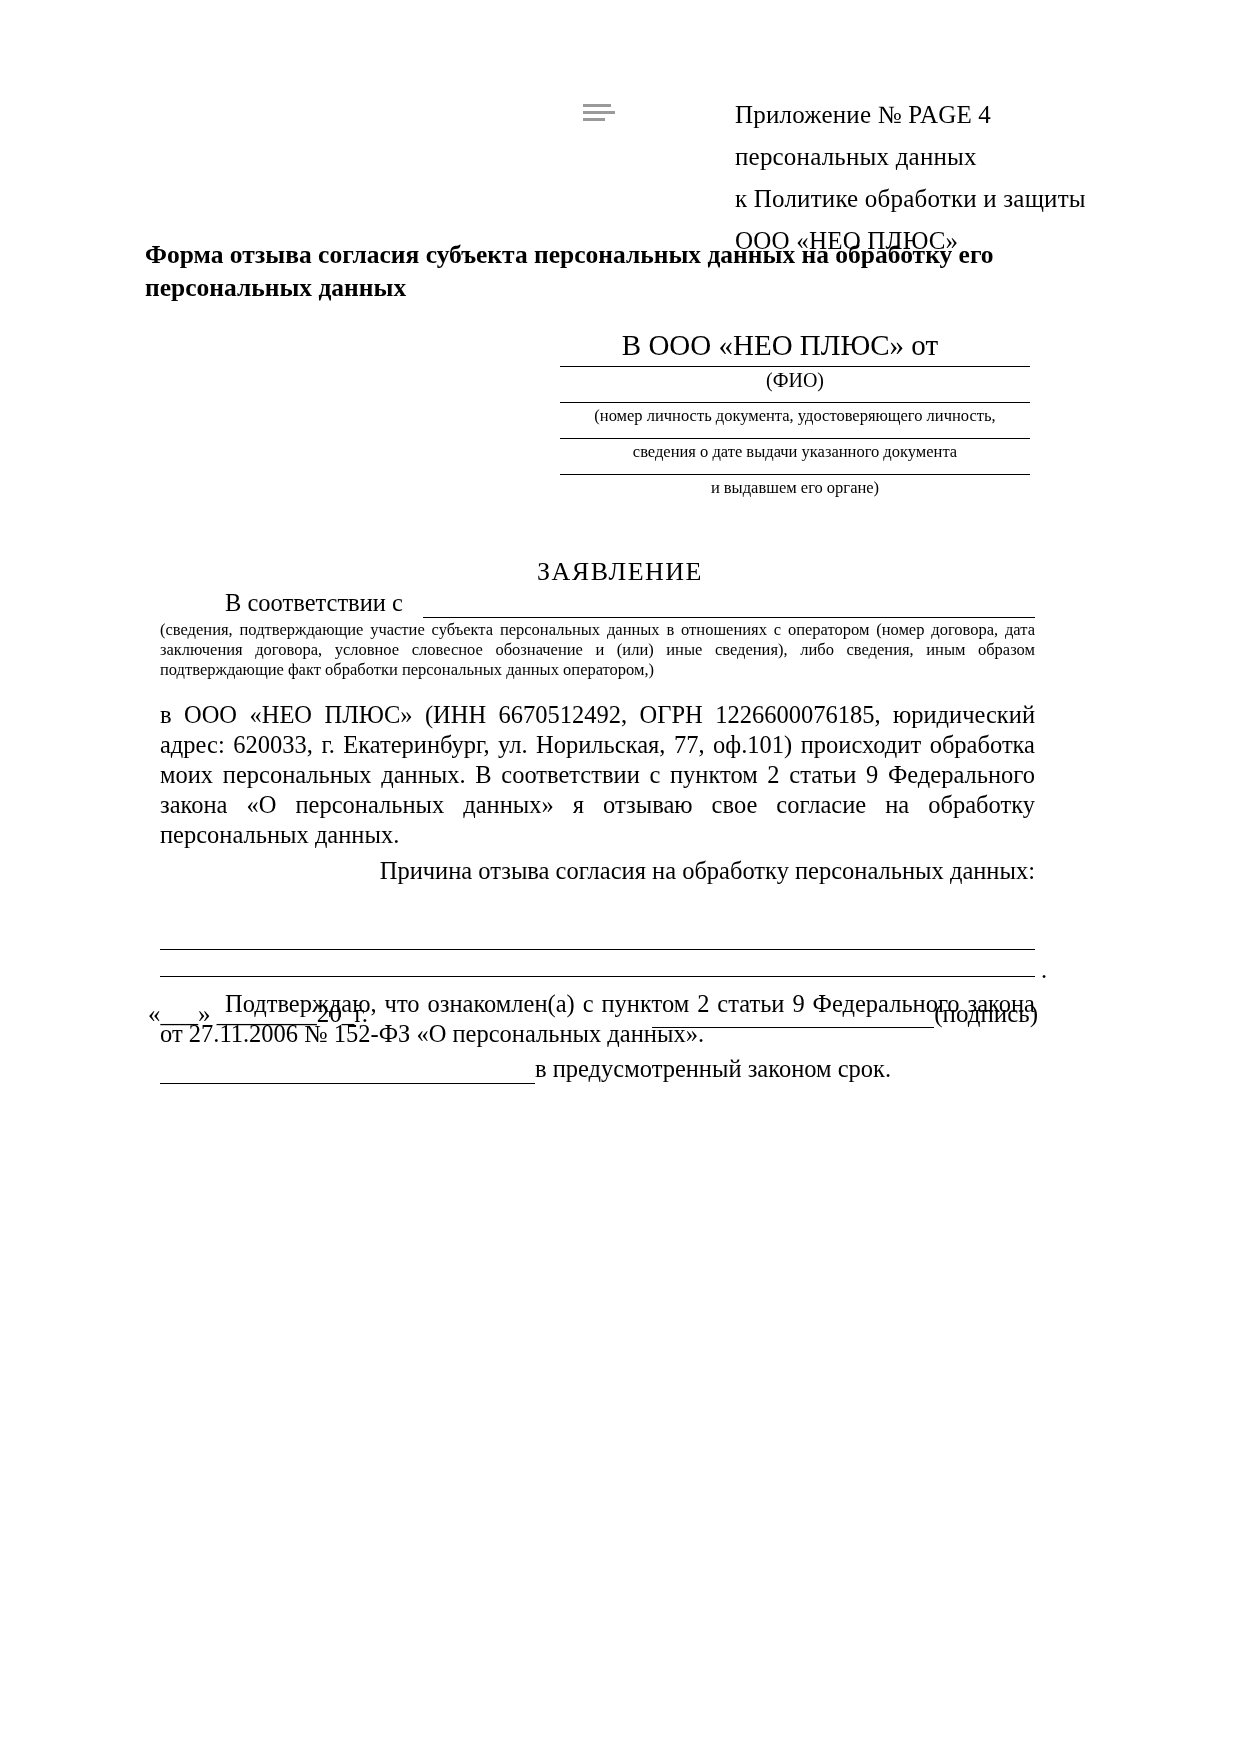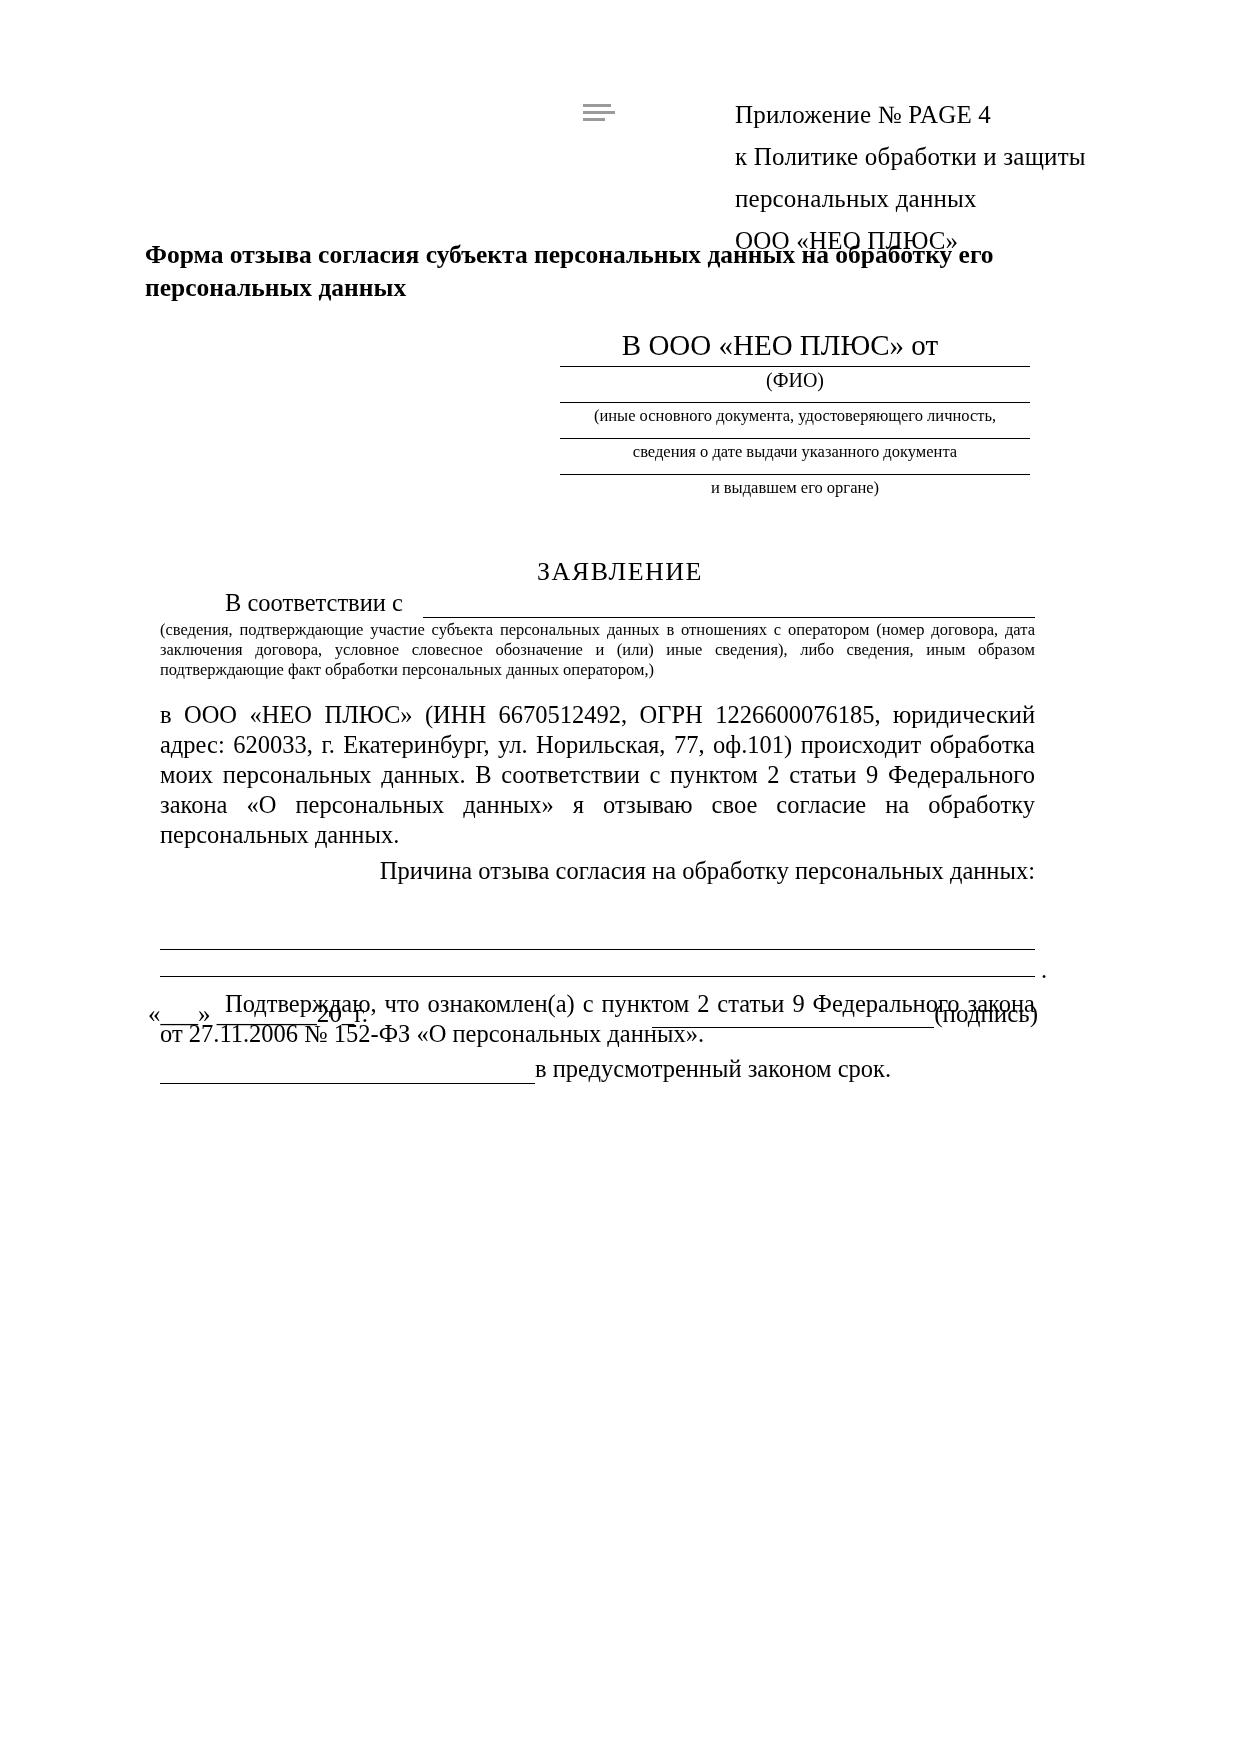--- a/index.html
+++ b/index.html
@@ -200,36 +200,36 @@
 <div class="page">
 
   <div class="header-wrap">
     <div class="header-mark">
       <span></span>
         <span></span>
         <span></span>
     </div>
     <div class="header-text">
       <div>Приложение №  PAGE 4</div>
+      <div>персональных данных</div>
       <div>к Политике обработки и защиты</div>
-      <div>персональных данных</div>
       <div>ООО «НЕО ПЛЮС»</div>
     </div>
   </div>
 
   <div class="doc-title">Форма отзыва согласия субъекта персональных данных на обработку его персональных данных</div>
 
   <div class="addressee">
     <div class="to-line">В ООО «НЕО ПЛЮС» от</div>
 
     <div class="rule"></div>
     <div class="rule-caption big">(ФИО)</div>
 
     <div class="rule"></div>
-    <div class="rule-caption">(иные основного документа, удостоверяющего личность,</div>
+    <div class="rule-caption">(номер личность документа, удостоверяющего личность,</div>
 
     <div class="rule"></div>
     <div class="rule-caption">сведения о дате выдачи указанного документа</div>
 
     <div class="rule"></div>
     <div class="rule-caption">и выдавшем его органе)</div>
   </div>
 
   <div class="statement-heading">ЗАЯВЛЕНИЕ</div>
 

